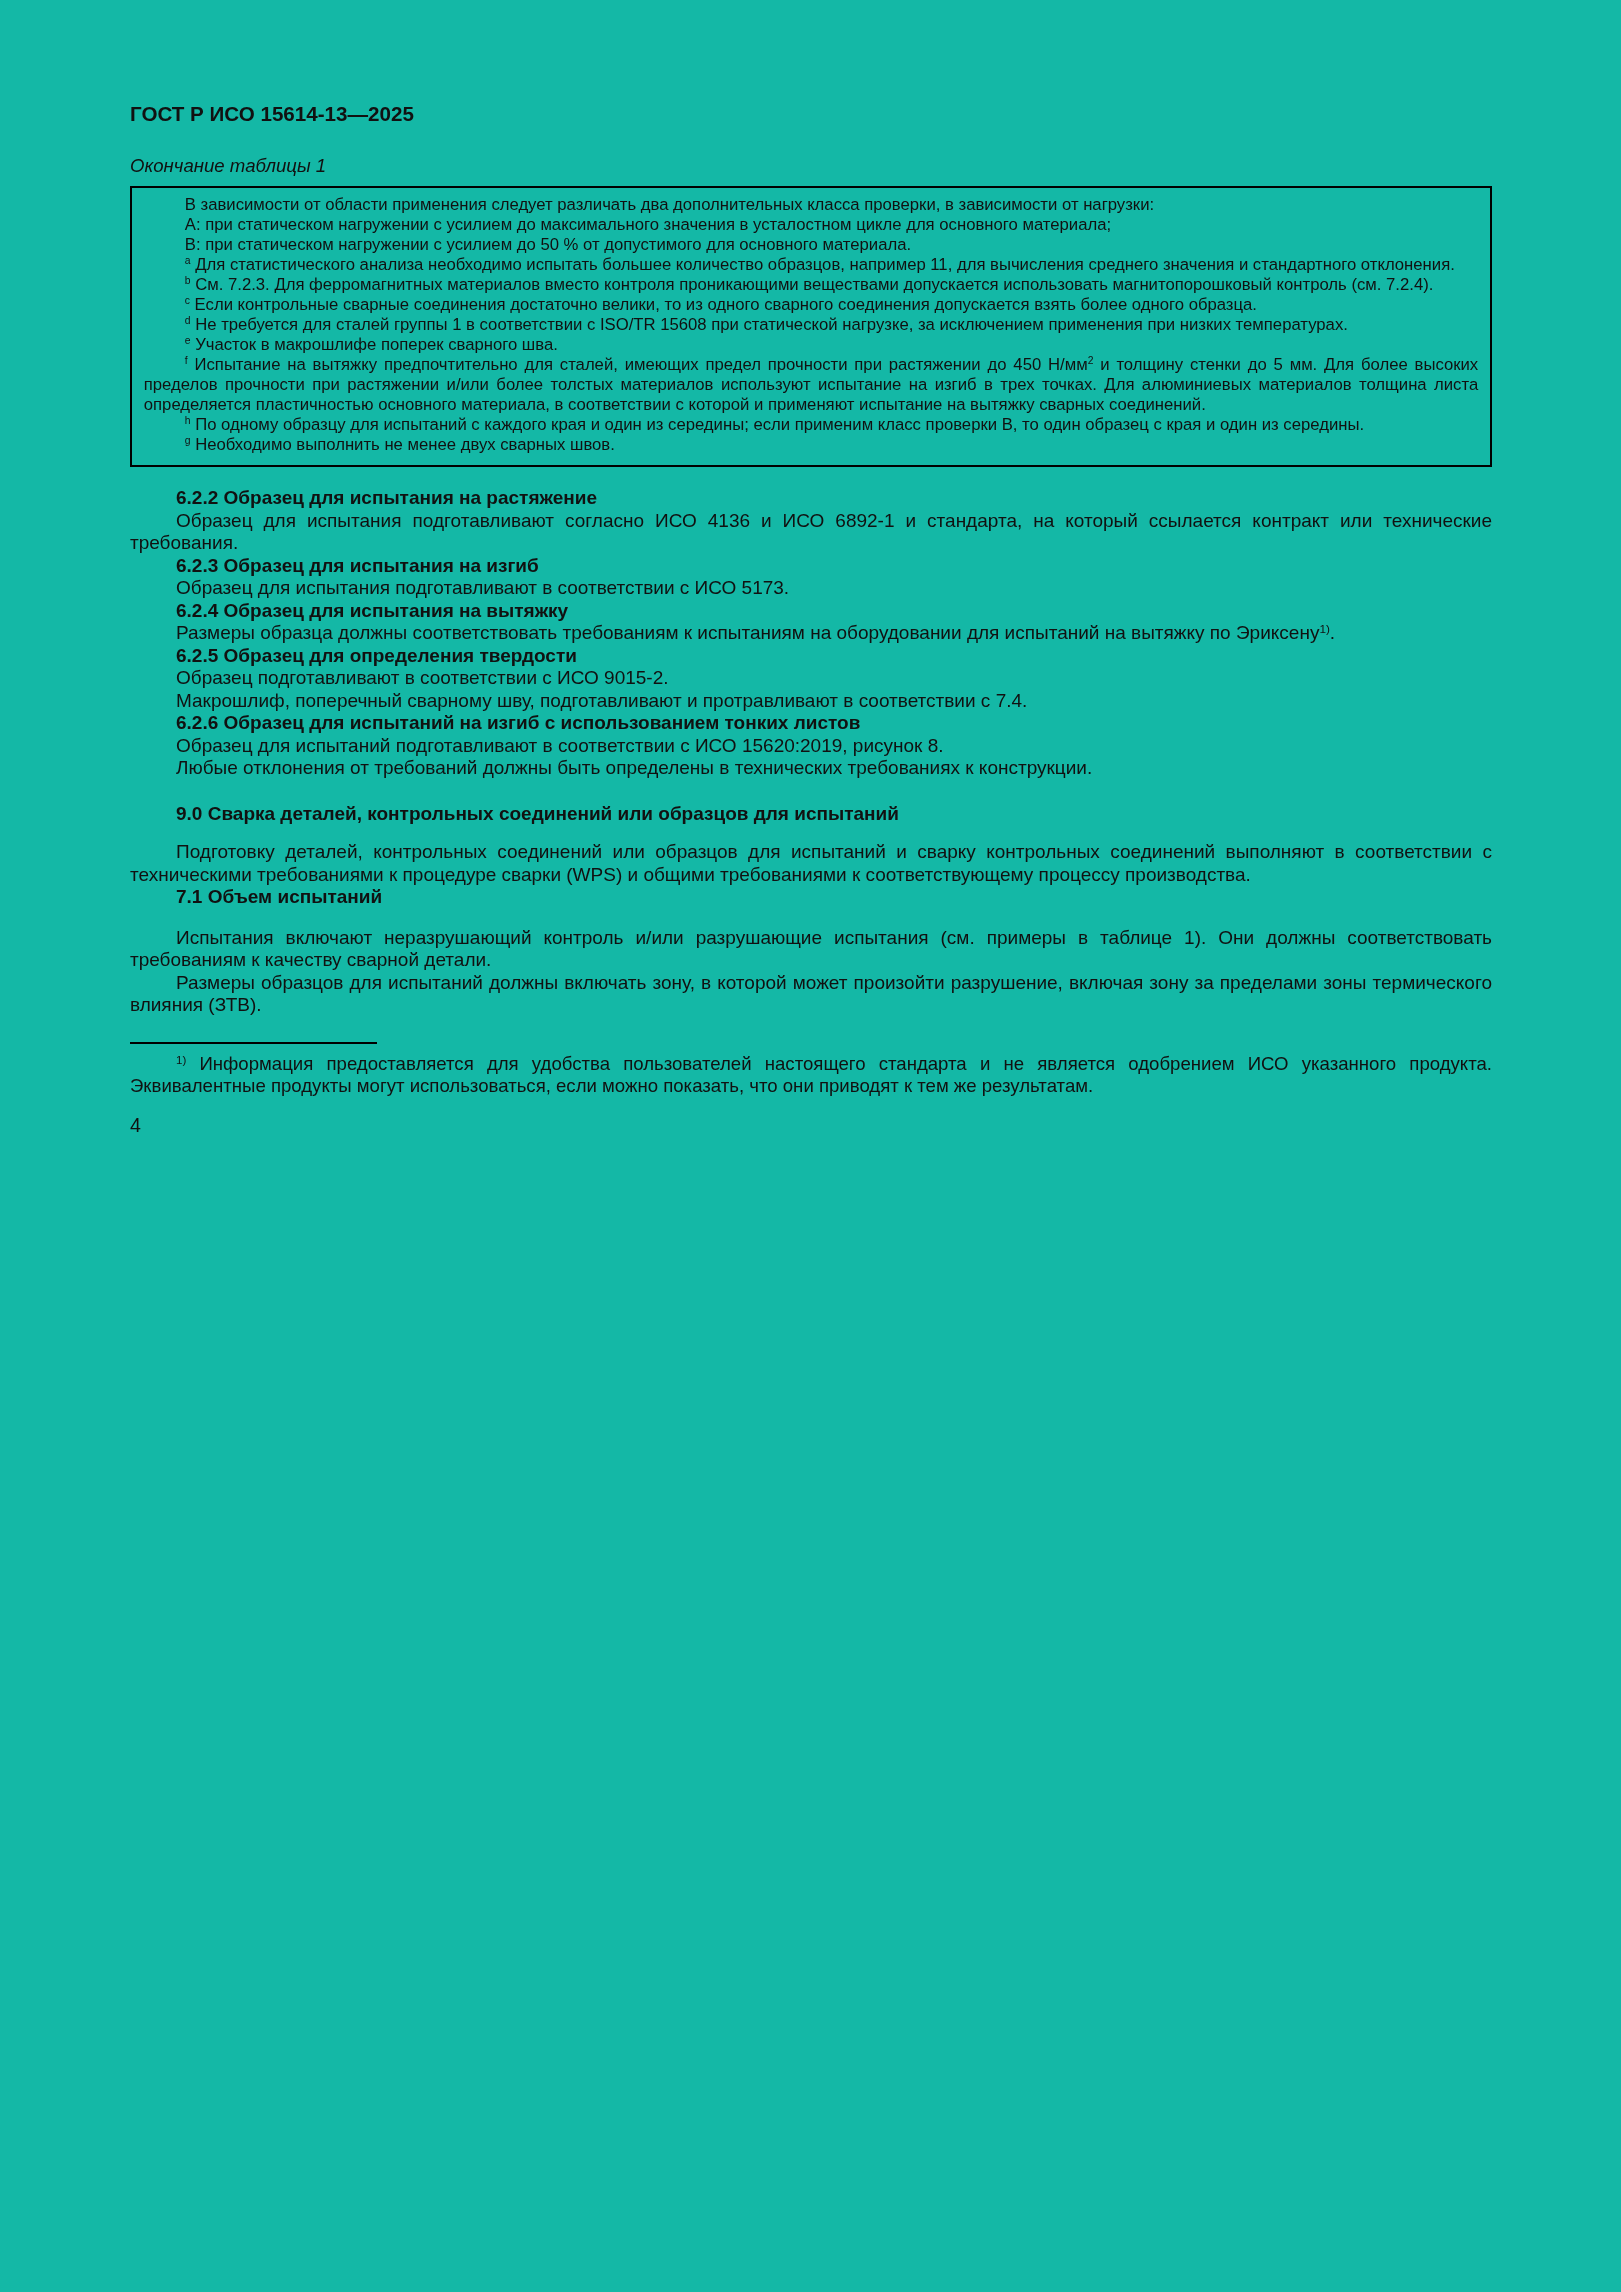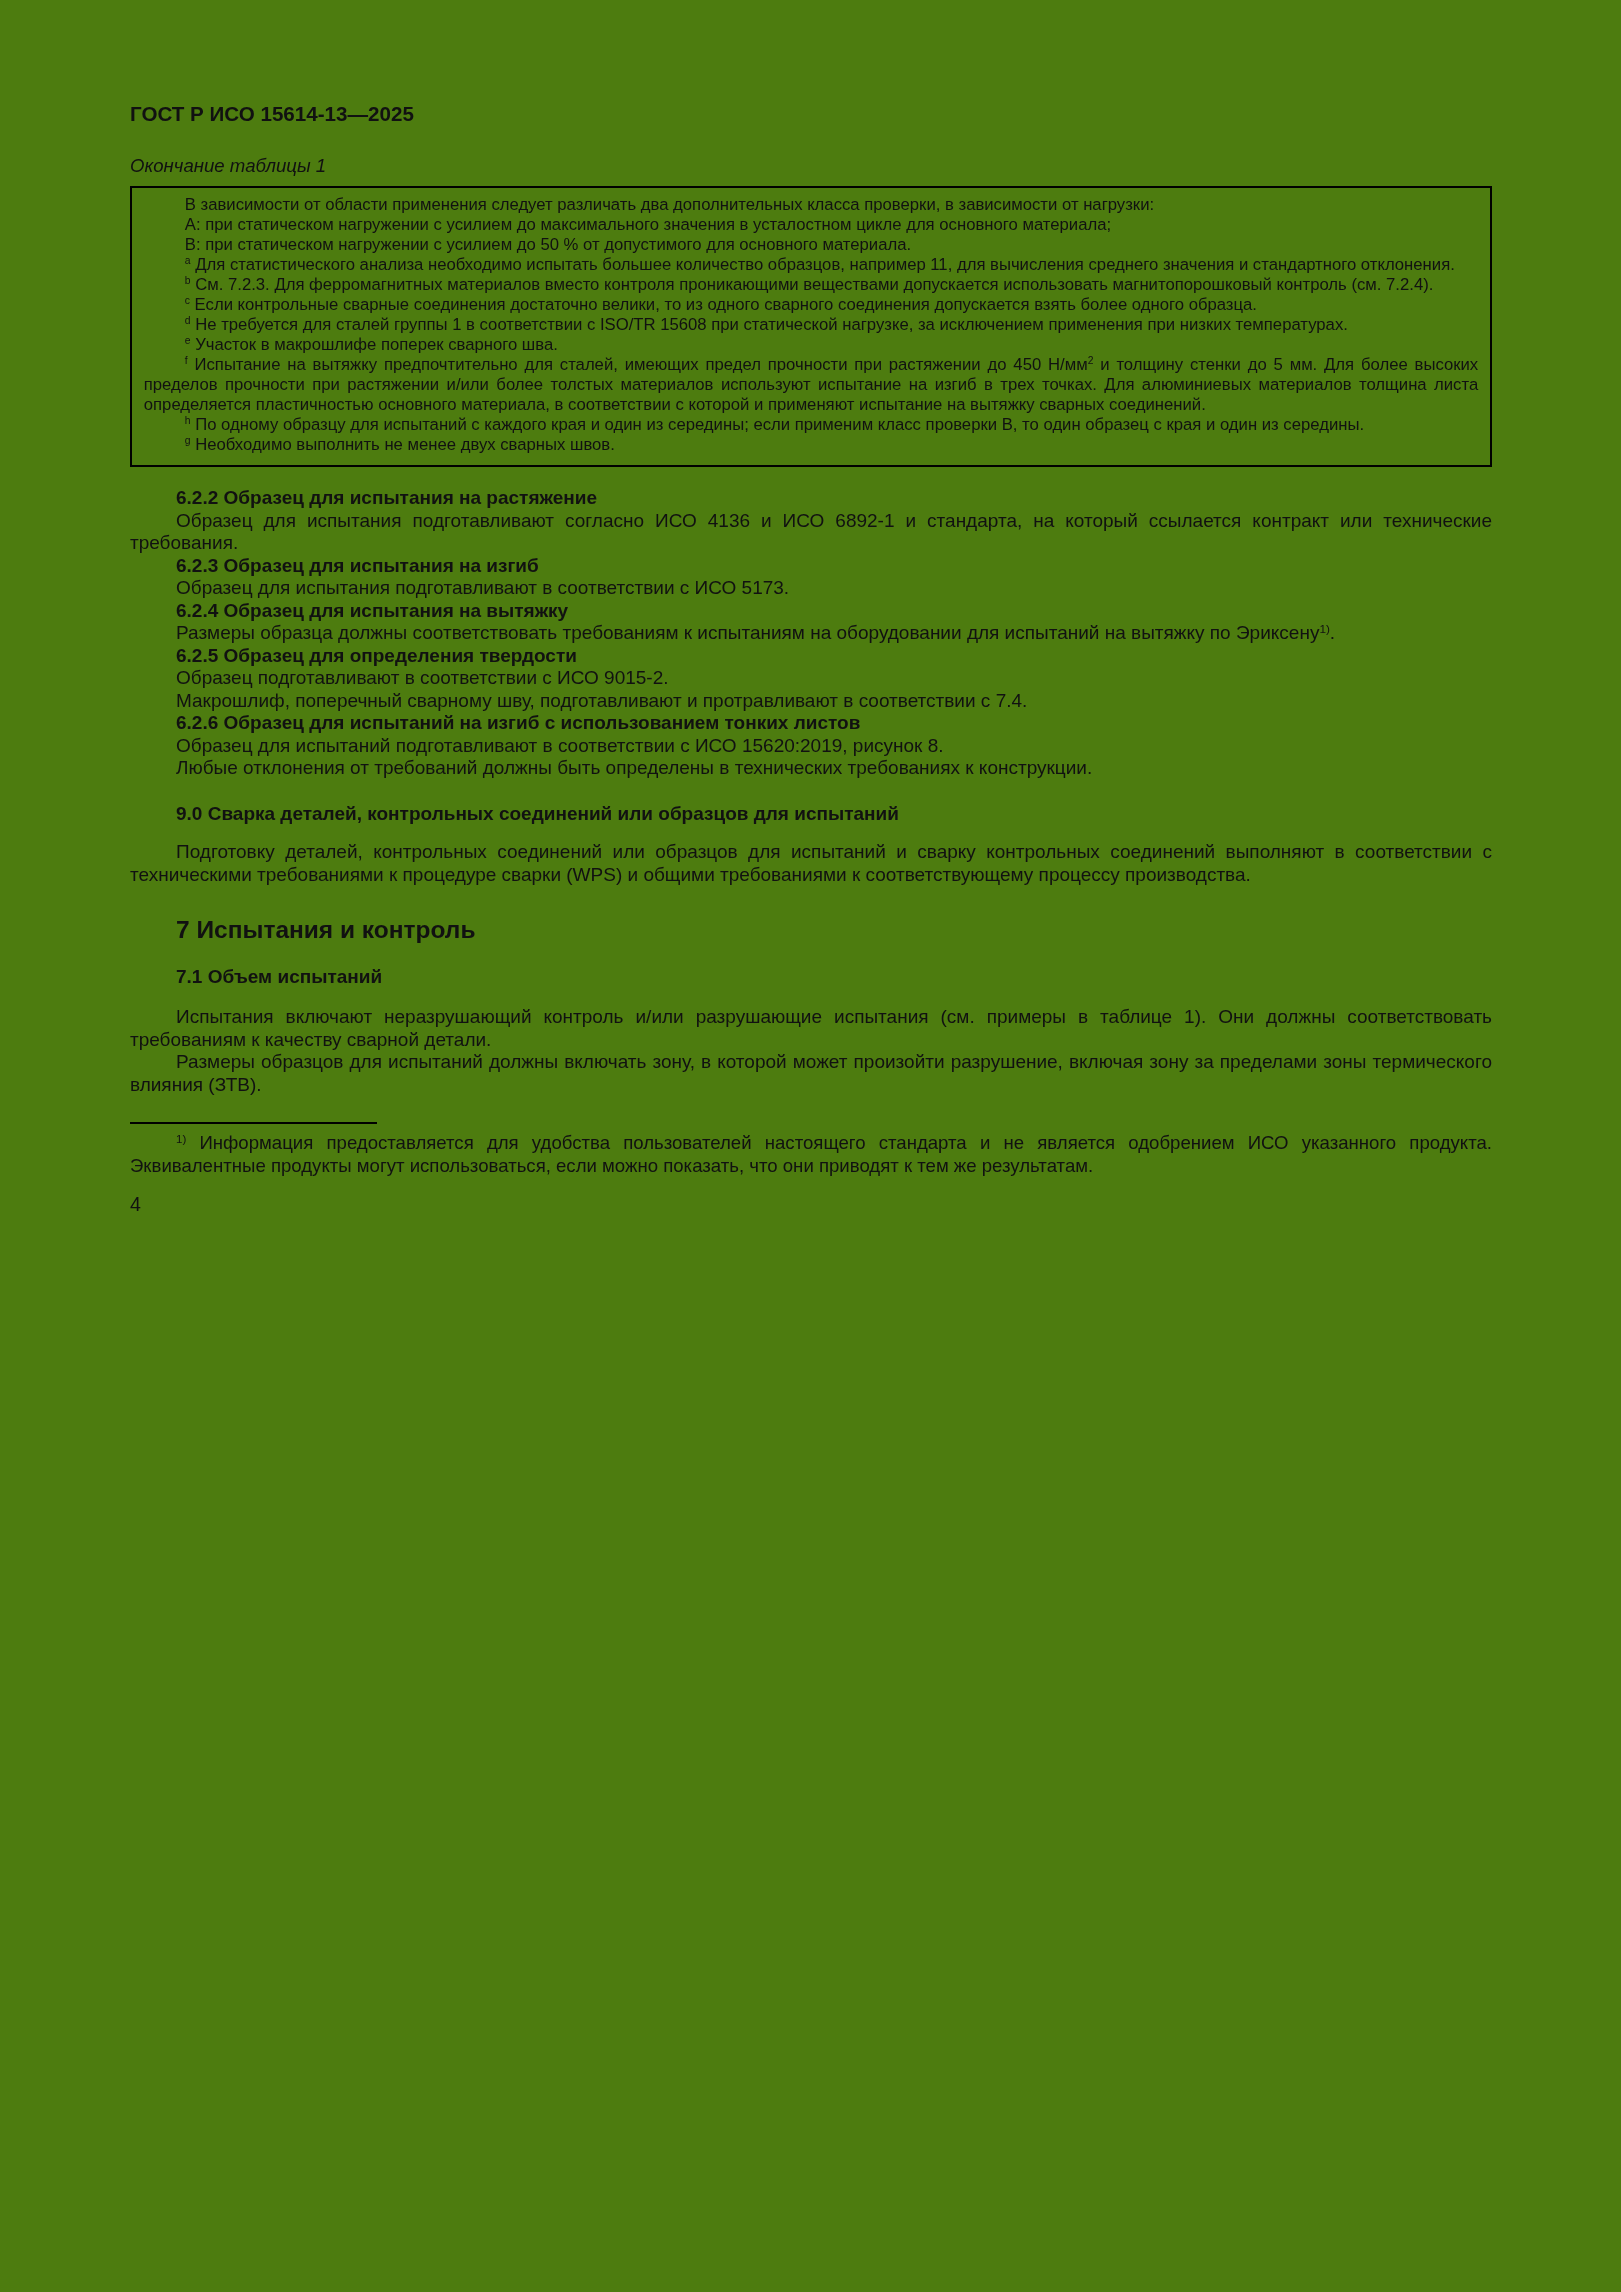--- a/index.html
+++ b/index.html
@@ -1,20 +1,20 @@
 <!DOCTYPE html>
 <html><head>
 <meta charset="utf-8">
 <style>
   * { margin: 0; padding: 0; box-sizing: border-box; }
   html, body { background: #e8e8e8; }
   .page {
     width: 1621px;
     height: 2293px;
-    background: #4d7c0f;
+    background: #14b8a6;
     color: #111111;
     font-family: "Liberation Sans", sans-serif;
     position: relative;
     margin: 0 auto;
     padding: 102px 129px 0 130px;
     overflow: hidden;
   }
   .doc-header {
     font-weight: bold;
     font-size: 20.6px;
@@ -123,21 +123,20 @@
       <p class="heading"><span>6.2.4 Образец для испытания на вытяжку</span></p>
       <p class="para"><span>Размеры образца должны соответствовать требованиям к испытаниям на оборудовании для испытаний на вытяжку по Эриксену</span><sup>1)</sup><span>.</span></p>
       <p class="heading"><span>6.2.5 Образец для определения твердости</span></p>
       <p class="para"><span>Образец подготавливают в соответствии с ИСО 9015-2.</span></p>
       <p class="para"><span>Макрошлиф, поперечный сварному шву, подготавливают и протравливают в соответствии с 7.4.</span></p>
       <p class="heading"><span>6.2.6 Образец для испытаний на изгиб с использованием тонких листов</span></p>
       <p class="para"><span>Образец для испытаний подготавливают в соответствии с ИСО 15620:2019, рисунок 8.</span></p>
       <p class="para"><span>Любые отклонения от требований должны быть определены в технических требованиях к конструкции.</span></p>
       <p class="heading heading-spaced"><span>9.0 Сварка деталей, контрольных соединений или образцов для испытаний</span></p>
       <p class="para"><span>Подготовку деталей, контрольных соединений или образцов для испытаний и сварку контрольных соединений выполняют в соответствии с техническими требованиями к процедуре сварки (WPS) и общими требованиями к соответствующему процессу производства.</span></p>
-      <p class="section-title"><span>7 Испытания и контроль</span></p>
       <p class="heading subheading"><span>7.1 Объем испытаний</span></p>
       <p class="para"><span>Испытания включают неразрушающий контроль и/или разрушающие испытания (см. примеры в таблице 1). Они должны соответствовать требованиям к качеству сварной детали.</span></p>
       <p class="para"><span>Размеры образцов для испытаний должны включать зону, в которой может произойти разрушение, включая зону за пределами зоны термического влияния (ЗТВ).</span></p>
     </div>
 
   <div class="footnote-area">
     <div class="footnote-rule"></div>
     <div>
         <p class="footnote-para"><sup>1)</sup><span> Информация предоставляется для удобства пользователей настоящего стандарта и не является одобрением ИСО указанного продукта. Эквивалентные продукты могут использоваться, если можно показать, что они приводят к тем же результатам.</span></p>
       </div>

